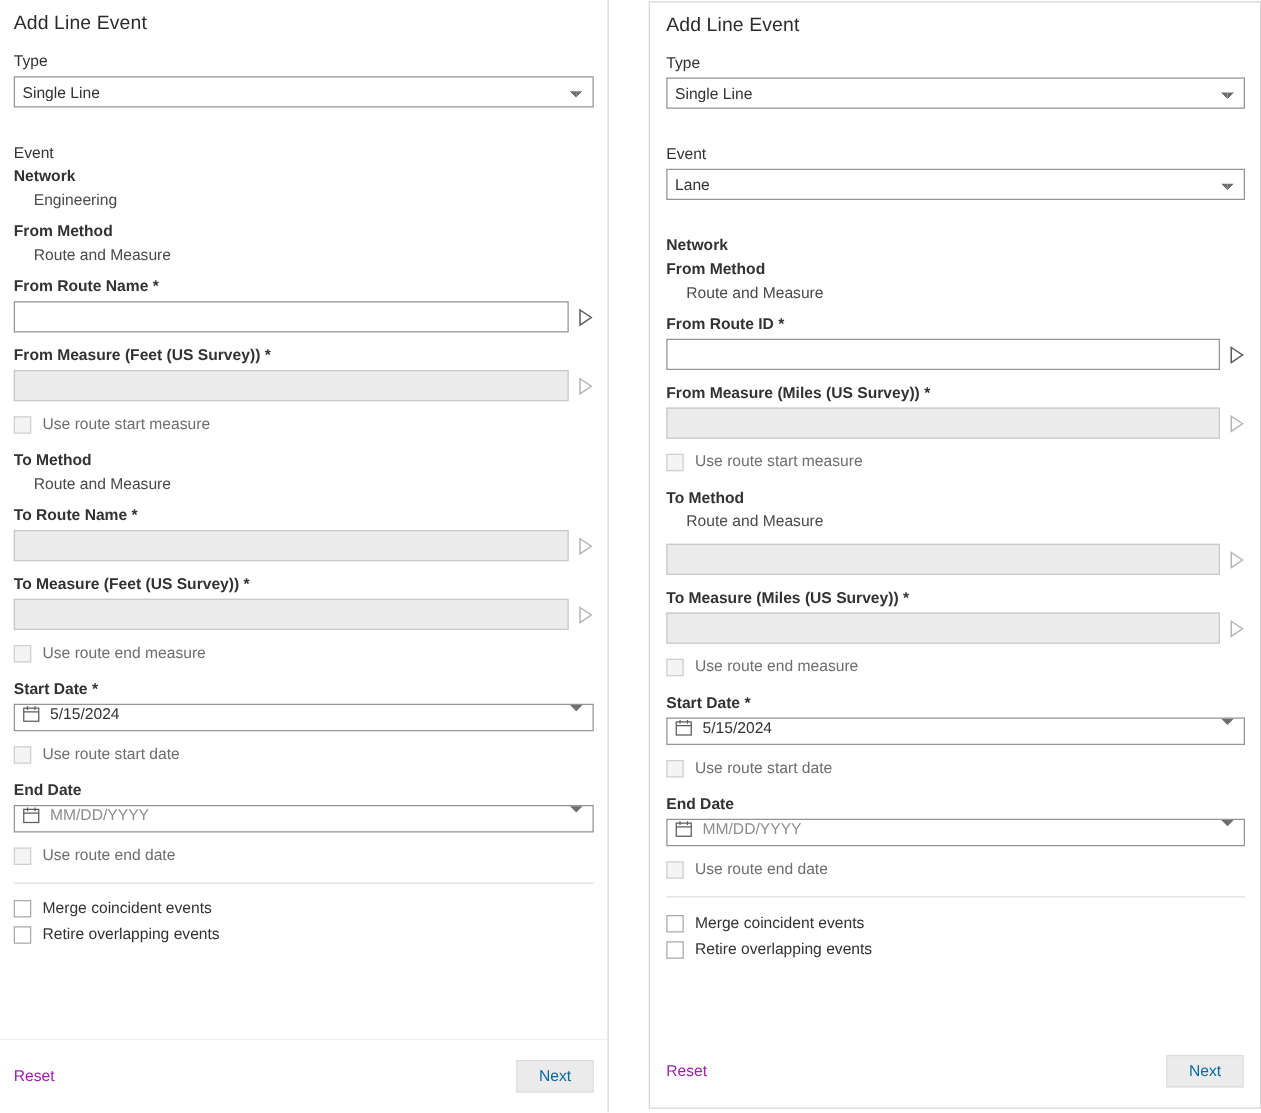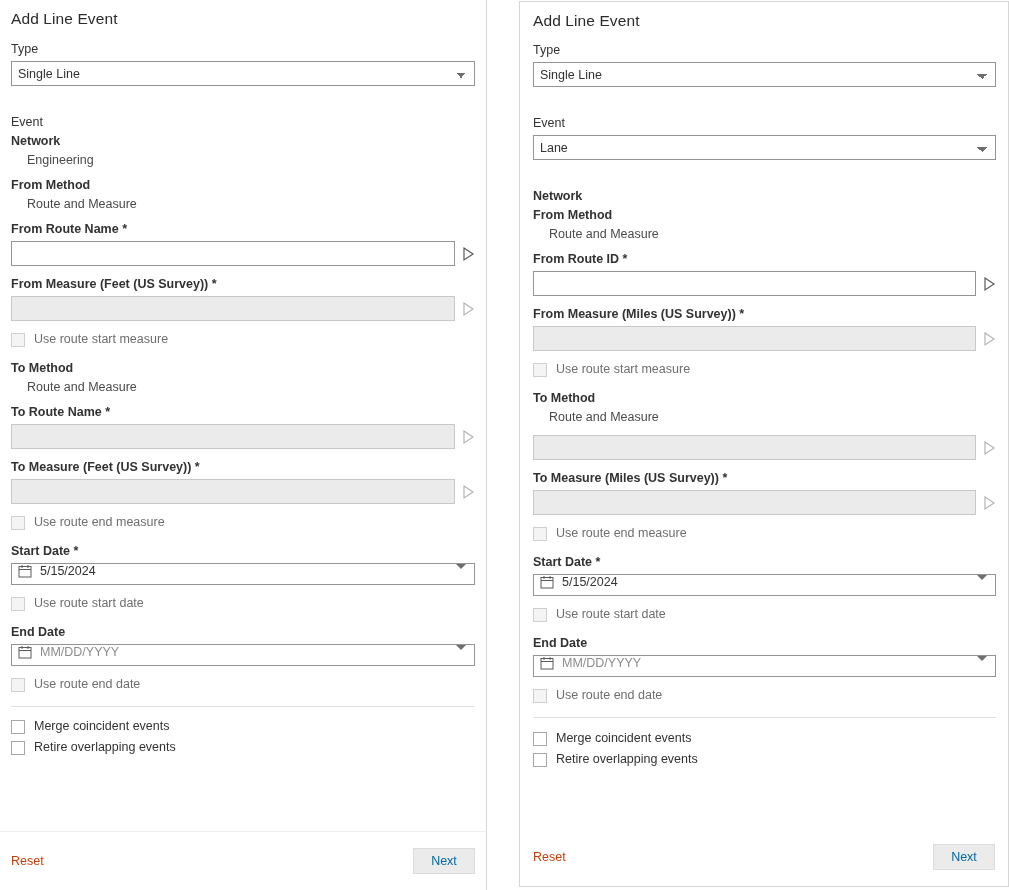--- a/index.html
+++ b/index.html
@@ -184,21 +184,21 @@
     height: 58px;
     display: flex;
     align-items: center;
     justify-content: space-between;
     padding: 0 11px;
   }
   .panel-right .footer { padding: 0 13px; }
   .link-btn {
     background: none;
     border: none;
-    color: #c2410c;
+    color: #a21caf;
     font-size: 12.5px;
     font-family: "Liberation Sans", sans-serif;
     padding: 0;
     cursor: pointer;
   }
   .next-btn {
     width: 62px; height: 26px;
     background: #ebebeb;
     border: 1px solid #dcdcdc;
     color: #0369a1;

